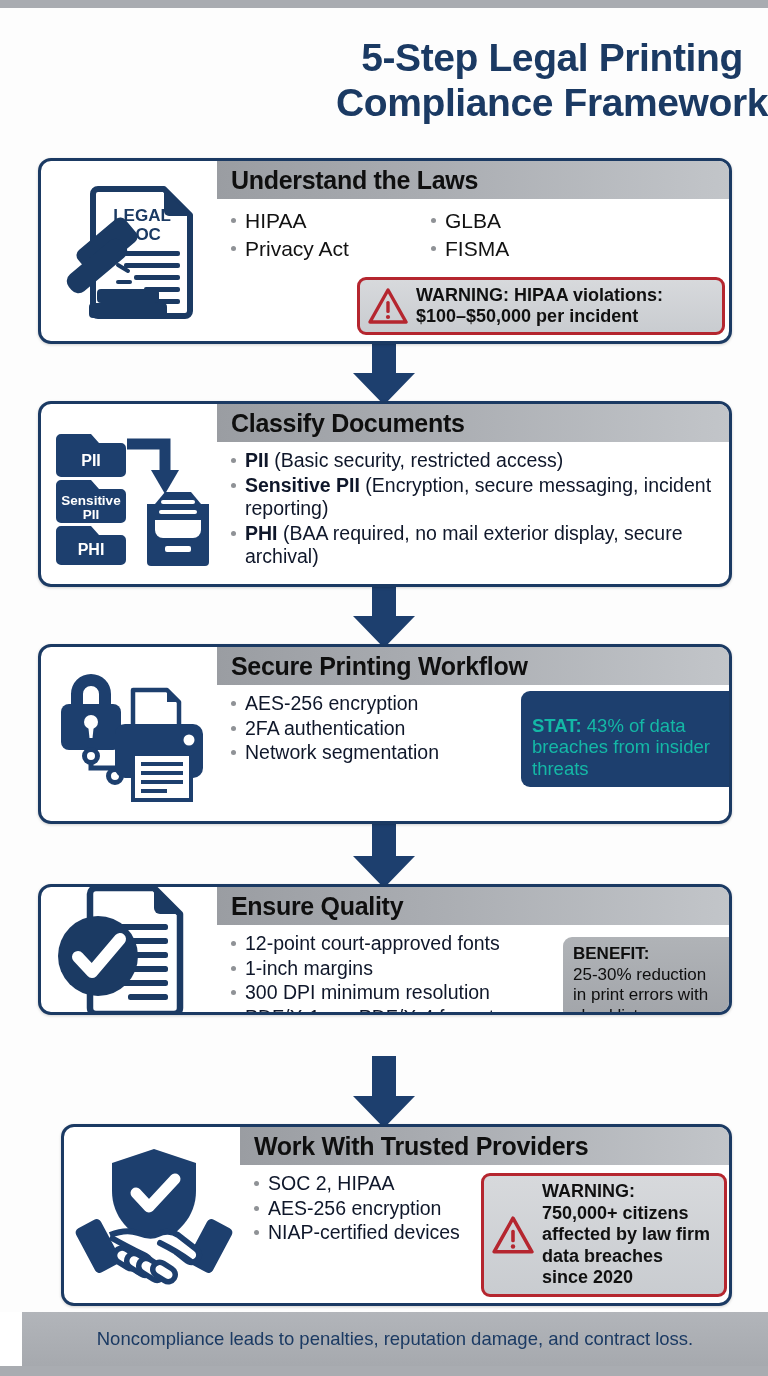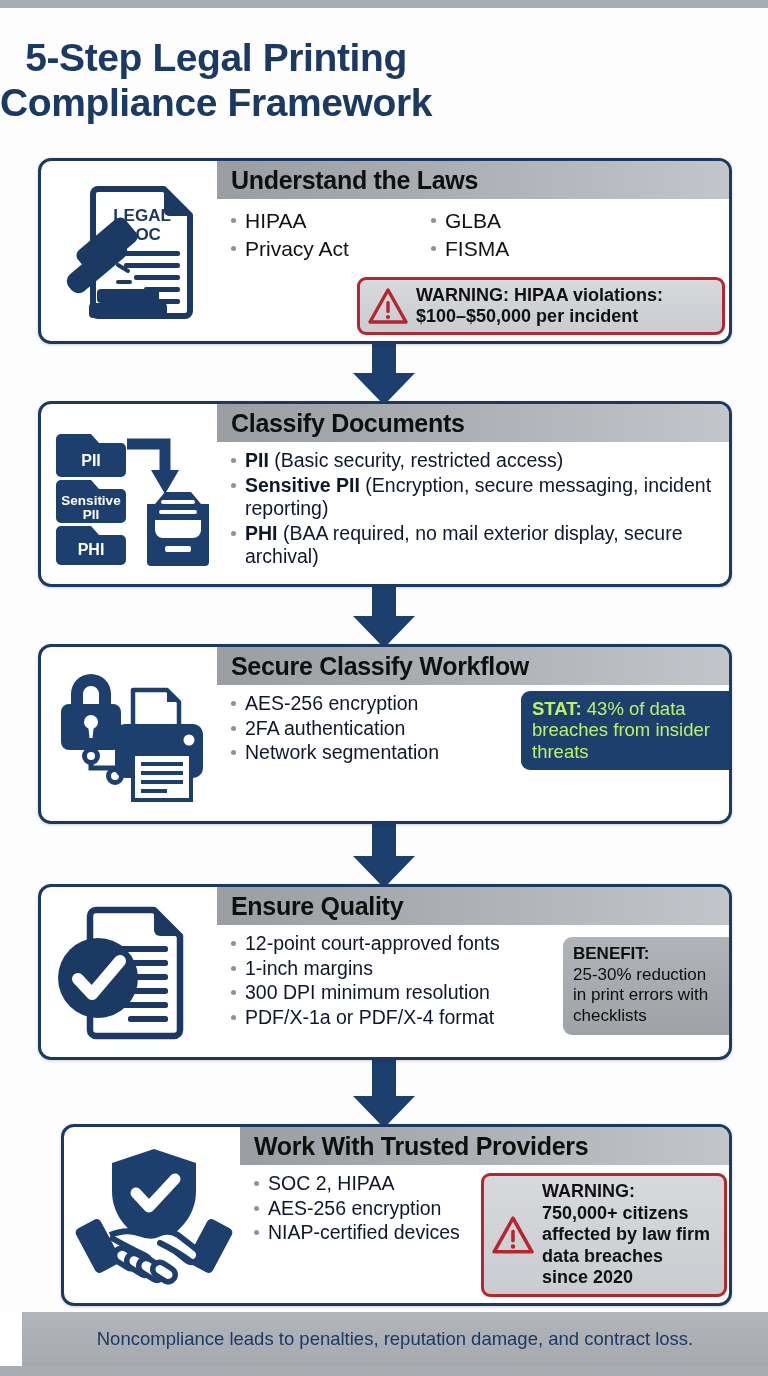--- a/index.html
+++ b/index.html
@@ -14,21 +14,21 @@
     width: 768px; height: 1376px;
     background: #ffffff;
     display: flex; flex-direction: column;
   }
   .top-edge { height: 8px; background: #a9acb1; flex: 0 0 8px; }
 
   
   .title-wrap {
     flex: 0 0 140px;
     display: flex; flex-direction: column;
-    align-items: flex-start; justify-content: center;
+    align-items: flex-end; justify-content: center;
     background: #fdfdfd;
     padding-top: 4px;
   }
   .title {
     font-size: 39px; line-height: 1.16;
     font-weight: bold;
     color: #1b3a63;
     text-align: center;
     letter-spacing: -0.4px;
   }
@@ -122,21 +122,21 @@
     position: absolute; right: 2px; top: 46px; width: 246px;
   }
   .warn-5 .warn-text { font-size: 18px; line-height: 1.2; }
 
   .stat-box {
     position: absolute; right: 0; top: 44px; width: 208px;
     background: #1d3f6e;
     border-radius: 9px 0 0 9px;
     padding: 7px 8px 8px 11px;
   }
-  .stat-text { font-size: 18.5px; color: #bef264; line-height: 1.16; }
+  .stat-text { font-size: 18.5px; color: #14b8a6; line-height: 1.16; margin-top: 17px; }
   .stat-text b { font-weight: bold; }
 
   .benefit-box {
     position: absolute; right: 0; top: 50px; width: 166px;
     background: linear-gradient(to bottom,#b0b3b7,#9fa2a7);
     border-radius: 9px 0 0 9px;
     padding: 7px 6px 8px 10px;
   }
   .benefit-text { font-size: 17px; color: #0e0e0e; line-height: 1.22; }
   .benefit-text b { font-weight: bold; }
@@ -321,35 +321,35 @@
             <g stroke="#1d3f6e" stroke-width="4">
               <line x1="92" y1="100" x2="134" y2="100"></line>
               <line x1="92" y1="109" x2="134" y2="109"></line>
               <line x1="92" y1="118" x2="134" y2="118"></line>
               <line x1="92" y1="127" x2="118" y2="127"></line>
             </g>
           </svg>
         </div>
         <div class="body-col">
           <div class="step-band">
-            <span class="step-title">Secure Classify Workflow</span>
+            <span class="step-title">Secure Printing Workflow</span>
           </div>
           <ul class="bullets">
             <li>AES-256 encryption</li>
             <li>2FA authentication</li>
             <li>Network segmentation</li>
           </ul>
           <div class="stat-box">
             <div class="stat-text"><b>STAT:</b><span> 43% of data breaches from insider threats</span></div>
           </div>
         </div>
       </div>
     </div>
 
-    <div class="card" style="top:736px;height:176px;">
+    <div class="card" style="top:736px;height:131px;">
       <div class="card-inner">
         <div class="icon-col">
           <svg width="155" height="140" viewBox="0 0 155 140" aria-hidden="true">
 
             <path d="M42 8 h58 l26 26 v94 a6 6 0 0 1 -6 6 H42 a6 6 0 0 1 -6 -6 V14 a6 6 0 0 1 6 -6 z" fill="#ffffff" stroke="#1b3a63" stroke-width="6.5" stroke-linejoin="round"></path>
             <path d="M100 8 v20 a6 6 0 0 0 6 6 h20 z" fill="#1b3a63"></path>
             <g fill="#1b3a63">
               <rect x="64" y="44" width="50" height="6" rx="2.5"></rect>
               <rect x="64" y="58" width="50" height="6" rx="2.5"></rect>
               <rect x="64" y="72" width="50" height="6" rx="2.5"></rect>

